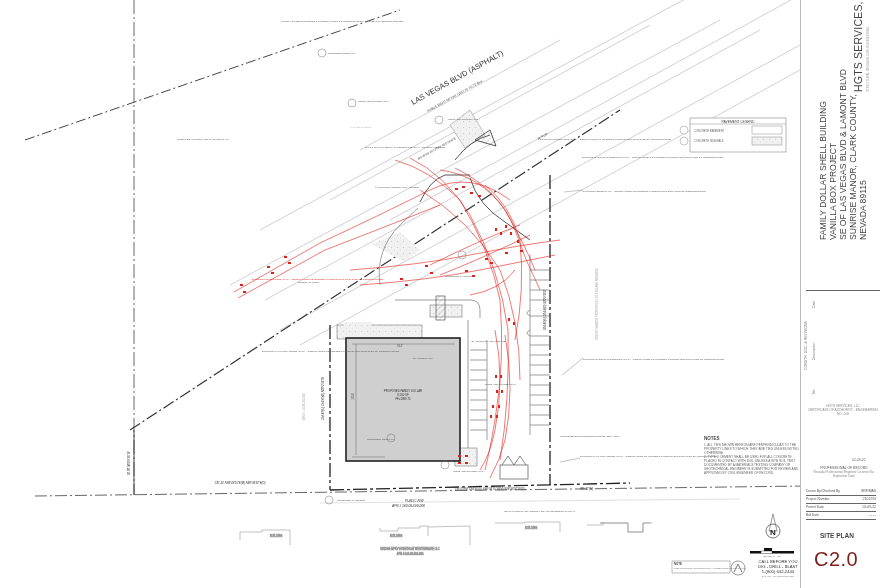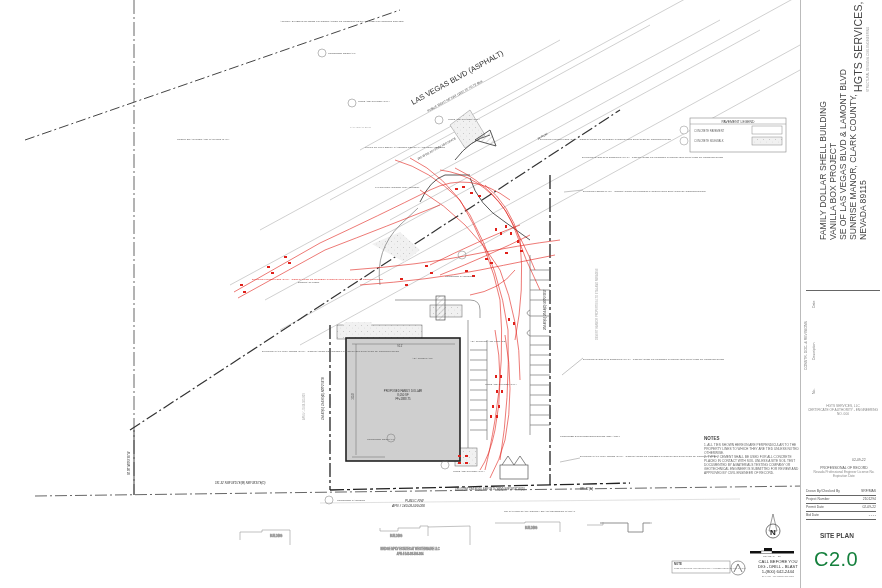--- a/index.html
+++ b/index.html
@@ -10,21 +10,21 @@
   .vtext { position: absolute; transform-origin: left top; transform: rotate(-90deg); white-space: nowrap; }
   .company-name { left: 852px; top: 92px; font-size: 10.5px; color: #444; letter-spacing: 0.2px; }
   .company-sub { left: 866px; top: 92px; font-size: 3px; color: #999; }
   .proj { font-size: 8.6px; color: #444; line-height: 10px; }
   .rev-title { font-size: 3.5px; color: #777; }
   .tb-rule { position: absolute; left: 806px; width: 74px; height: 1px; background: #666; }
   .small { font-size: 3.2px; color: #888; }
   .info-table { position: absolute; left: 806px; top: 488px; width: 70px; font-size: 3.4px; color: #555; }
   .info-row { display: flex; justify-content: space-between; border-bottom: 0.6px solid #666; height: 7px; line-height: 7px; }
   .sheet-title { position: absolute; left: 820px; top: 532px; font-size: 6.5px; color: #444; font-weight: bold; }
-  .sheet-num { position: absolute; left: 814px; top: 548px; font-size: 20px; color: #15803d; letter-spacing: 0.5px; }
+  .sheet-num { position: absolute; left: 814px; top: 548px; font-size: 20px; color: #7f1d1d; letter-spacing: 0.5px; }
   .notes { position: absolute; left: 704px; top: 437px; width: 96px; font-size: 3.2px; color: #666; line-height: 4px; }
   .notes-title { font-size: 4.5px; font-weight: bold; color: #444; margin-bottom: 2px; }
 </style>
 </head>
 <body>
 
 <div id="sheet">
 <svg width="882" height="588" viewBox="0 0 882 588" xmlns="http://www.w3.org/2000/svg">
   <defs>
     <pattern id="stipple" width="6" height="6" patternUnits="userSpaceOnUse">

